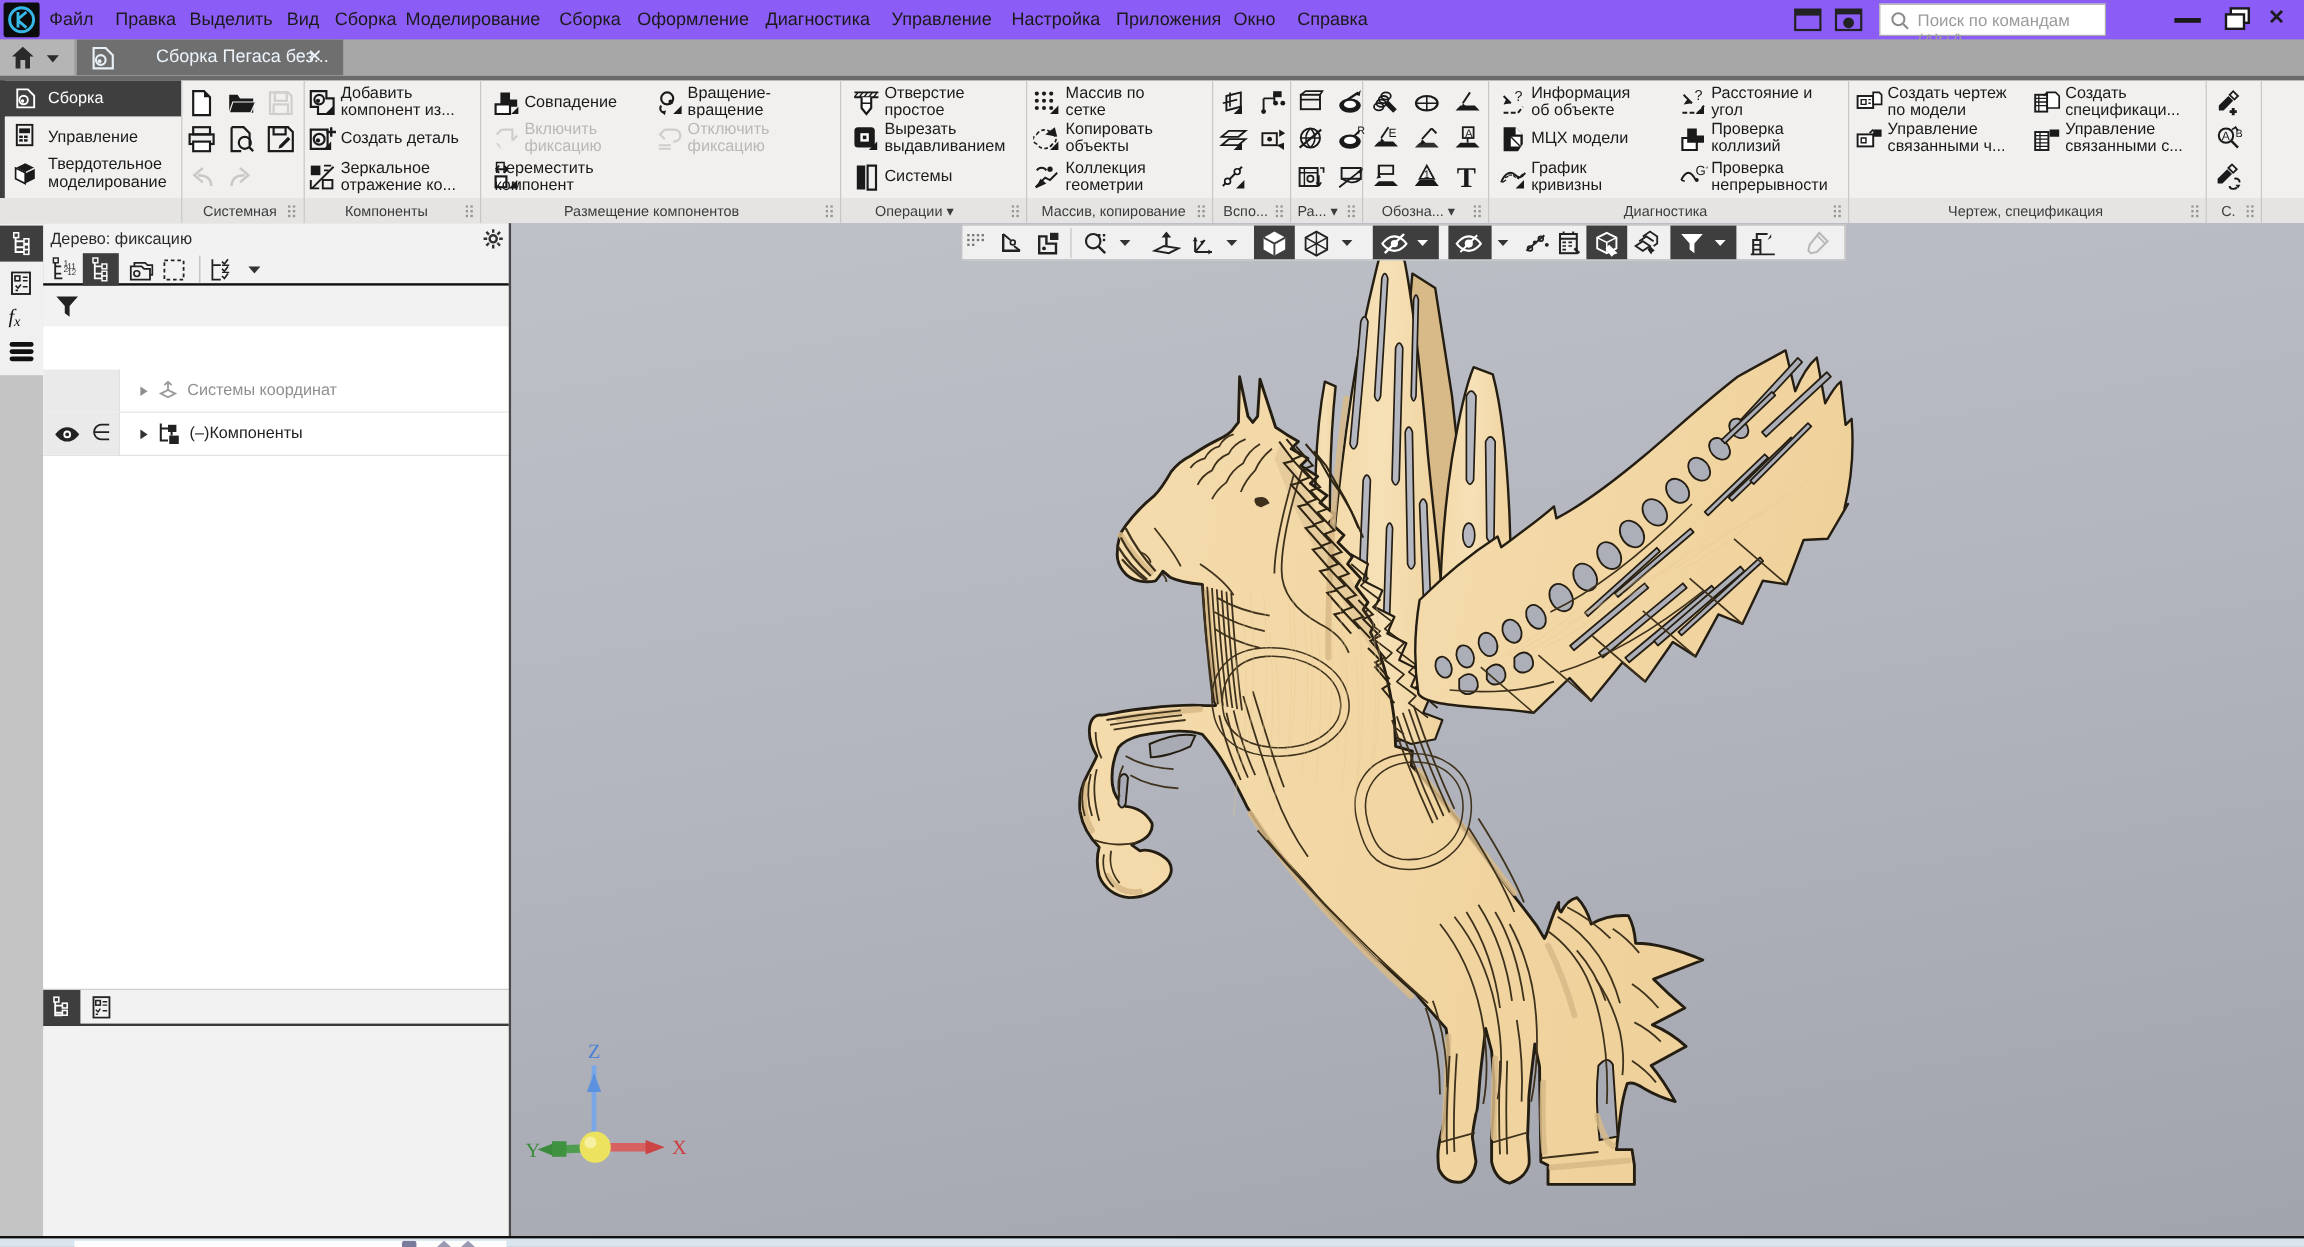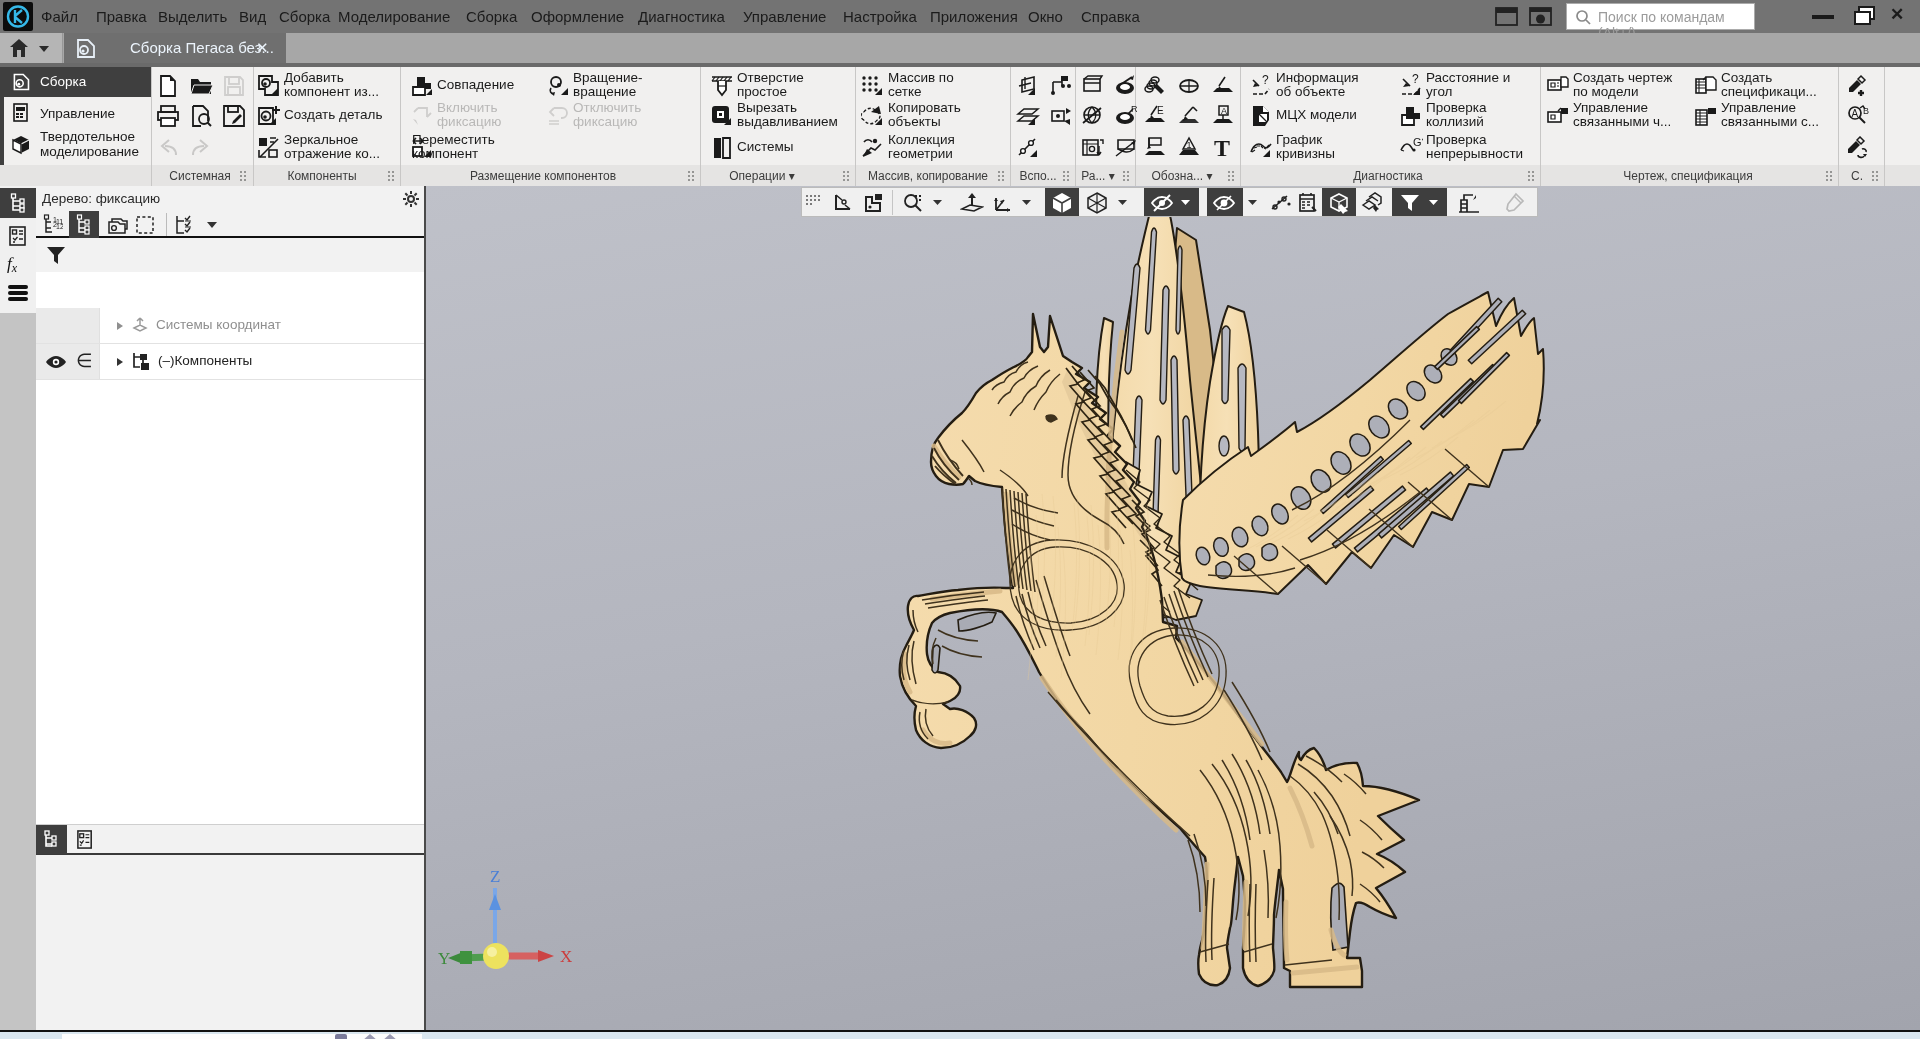--- a/index.html
+++ b/index.html
@@ -1,16 +1,16 @@
 <!DOCTYPE html>
 <html><head><meta charset="utf-8">
 <style>
 *{margin:0;padding:0;box-sizing:border-box}
 html,body{width:1920px;height:1039px;overflow:hidden;font-family:"Liberation Sans",sans-serif;background:#a6a8b0}
-#menubar{position:absolute;left:0;top:0;width:1920px;height:33px;background:#737373;color:#1b1b1b;font-size:15px}
+#menubar{position:absolute;left:0;top:0;width:1920px;height:33px;background:#8b5cf6;color:#1b1b1b;font-size:15px}
 .mi{position:absolute;top:8px}
 #logo{position:absolute;left:3px;top:2px;width:30px;height:29px;background:#0c0c0c;border-radius:2px}
 #tabrow{position:absolute;left:0;top:33px;width:1920px;height:30px;background:#a7a7a7}
 #homebtn{position:absolute;left:0;top:0;width:63px;height:30px;background:#b5b5b5;border-right:1px solid #979797}
 #activetab{position:absolute;left:64px;top:0;width:222px;height:30px;background:#6f6f6f;color:#ecf4fc;font-size:15px;line-height:30px}
 #ribbon{position:absolute;left:0;top:63px;width:1920px;height:123px;background:#f1f0ef;font-size:13.5px;color:#1a1a1a}
 #rband{position:absolute;left:0;top:0;width:1920px;height:4px;background:#6a6a6a}
 #modeblk .m1{position:absolute;left:0;top:4px;width:151px;height:30px;background:#3f3f3f;color:#fff}
 #modeblk .accent{position:absolute;left:0;top:4px;width:4px;height:119px;background:#3f3f3f}
 .mlabel{font-size:13.5px;line-height:15px;position:absolute}

